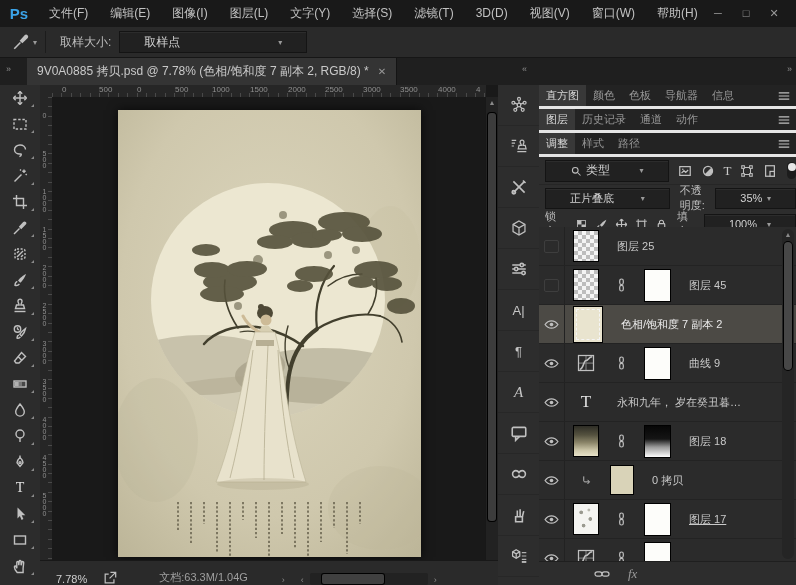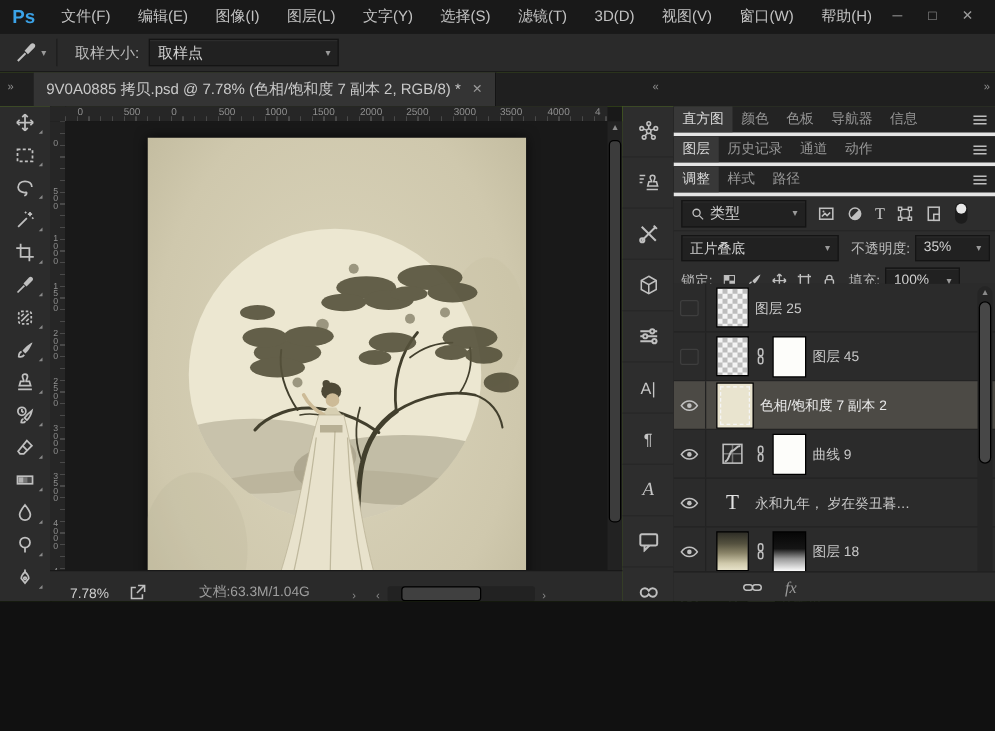--- a/index.html
+++ b/index.html
@@ -1,32 +1,32 @@
 <!DOCTYPE html>
 <html><head>
 <meta charset="utf-8">
 <style>
   html,body{margin:0;padding:0;background:#111;}
-  #app{position:relative;width:796px;height:481px;overflow:hidden;background:#84cc16;
+  #app{position:relative;width:796px;height:585px;overflow:hidden;background:#a21caf;
        font-family:"Liberation Sans","DejaVu Sans",sans-serif;color:#c6c6c6;
        -webkit-font-smoothing:antialiased;}
   .ic{display:block;color:#c0c0c0;}
   .ic use{stroke-width:1.4;}
   
   #menubar{position:absolute;left:0;top:0;right:0;height:27px;background:#191919;border-bottom:1px solid #101010;display:flex;align-items:center;}
   #pslogo{width:38px;text-align:center;font-weight:bold;font-size:15px;color:#3ba3e8;letter-spacing:0;}
   .mitem{font-size:12px;color:#c2c2c2;padding:0 11px;line-height:27px;cursor:default;}
   #winctl{position:absolute;right:8px;top:0;display:flex;}
   #winctl span{width:28px;text-align:center;line-height:26px;font-size:11px;color:#9a9a9a;}
   
   #optionsbar{position:absolute;left:0;top:27px;right:0;height:30px;background:#2a2a2a;border-bottom:1px solid #161616;display:flex;align-items:center;}
   #toolbadge{display:flex;align-items:center;gap:3px;padding:0 8px 0 12px;border-right:1px solid #1c1c1c;height:22px;}
   .chev{font-size:8px;color:#9a9a9a;}
   .olabel{font-size:12px;color:#bdbdbd;margin-left:14px;}
-  .dropdown{display:flex;align-items:center;justify-content:space-between;background:#212121;border:1px solid #141414;box-shadow:inset 0 1px 0 rgba(255,255,255,.05);height:20px;padding:0 6px;font-size:12px;color:#d2d2d2;}
+  .dropdown{display:flex;align-items:center;justify-content:space-between;background:#212121;border:1px solid #141414;box-shadow:inset 0 1px 0 rgba(255,255,255,.05);height:20px;padding:0 24px;font-size:12px;color:#d2d2d2;}
   #samplesize{width:138px;margin-left:8px;}
   
   #tabstrip{position:absolute;left:0;top:58px;right:0;height:27px;background:#1f1f1f;}
   .dblchev{position:absolute;top:6px;font-size:9px;color:#8e8e8e;letter-spacing:-1px;}
   #doctab{position:absolute;left:27px;top:0;height:27px;background:#343434;border-right:1px solid #141414;display:flex;align-items:center;padding:0 10px;font-size:12px;color:#c9c9c9;max-width:400px;white-space:nowrap;}
   #doctab .close{margin-left:9px;color:#999;font-size:10px;}
   
   #main{position:absolute;left:0;top:85px;right:0;bottom:0;}
   
   #toolbar{position:absolute;left:0;top:0;width:40px;bottom:0;background:#2c2c2c;border-right:1px solid #1a1a1a;}
@@ -80,21 +80,21 @@
   .smallfield{width:46px;height:19px;margin-left:4px;font-size:11px;}
   .lockico{margin-left:7px;}
   .lockico svg{width:13px;height:13px;}
   
   #layerlist{position:absolute;left:0;right:0;top:142px;height:335px;overflow:hidden;background:#2b2b2b;}
   .lrow{height:38px;border-bottom:1px solid #232323;display:flex;align-items:stretch;}
   .lrow.selected{background:#4c4a45;}
   .well{width:25px;border-right:1px solid #222;display:flex;align-items:center;justify-content:center;flex:none;}
   .well svg{width:15px;height:11px;}
   .eyebox{width:13px;height:11px;border:1px solid #3e3e3e;border-radius:2px;}
-  .lcontent{display:flex;align-items:center;gap:6px;padding-left:9px;overflow:hidden;flex:1;}
+  .lcontent{display:flex;align-items:center;gap:19px;padding-left:9px;overflow:hidden;flex:1;}
   .thumb{flex:none;box-shadow:0 0 0 1px #000;}
   .t-checker{width:24px;height:30px;background:repeating-conic-gradient(#bdbdbd 0% 25%,#f4f4f4 0% 50%) 0 0/8px 8px;}
   .t-maskw{width:25px;height:31px;background:#fdfdfa;}
   .t-cream{width:28px;height:35px;background:#e9e4cf;outline:1px dashed #f5f5f5;outline-offset:-3px;}
   .t-adj{width:24px;height:30px;box-shadow:none;display:flex;align-items:center;justify-content:center;}
   .t-adj svg{width:20px;height:20px;}
   .t-photo{width:24px;height:30px;background:linear-gradient(180deg,#2e2d26 0%,#55523f 30%,#8a8468 55%,#cfc9ab 82%,#e7e2c9 100%);}
   .t-maskgrad{width:25px;height:31px;background:linear-gradient(180deg,#060606 0%,#151515 42%,#9a9a9a 68%,#fdfdfd 100%);}
   .t-beige{width:22px;height:28px;background:#d9d3b8;}
   .t-dots{width:24px;height:30px;background-color:#f4f4f1;background-image:radial-gradient(circle at 30% 28%,#99998f 1.5px,transparent 2.2px),radial-gradient(circle at 68% 50%,#99998f 1.5px,transparent 2.2px),radial-gradient(circle at 40% 72%,#99998f 1.5px,transparent 2.2px),radial-gradient(circle at 62% 20%,#b9b9af 1px,transparent 1.8px);}

